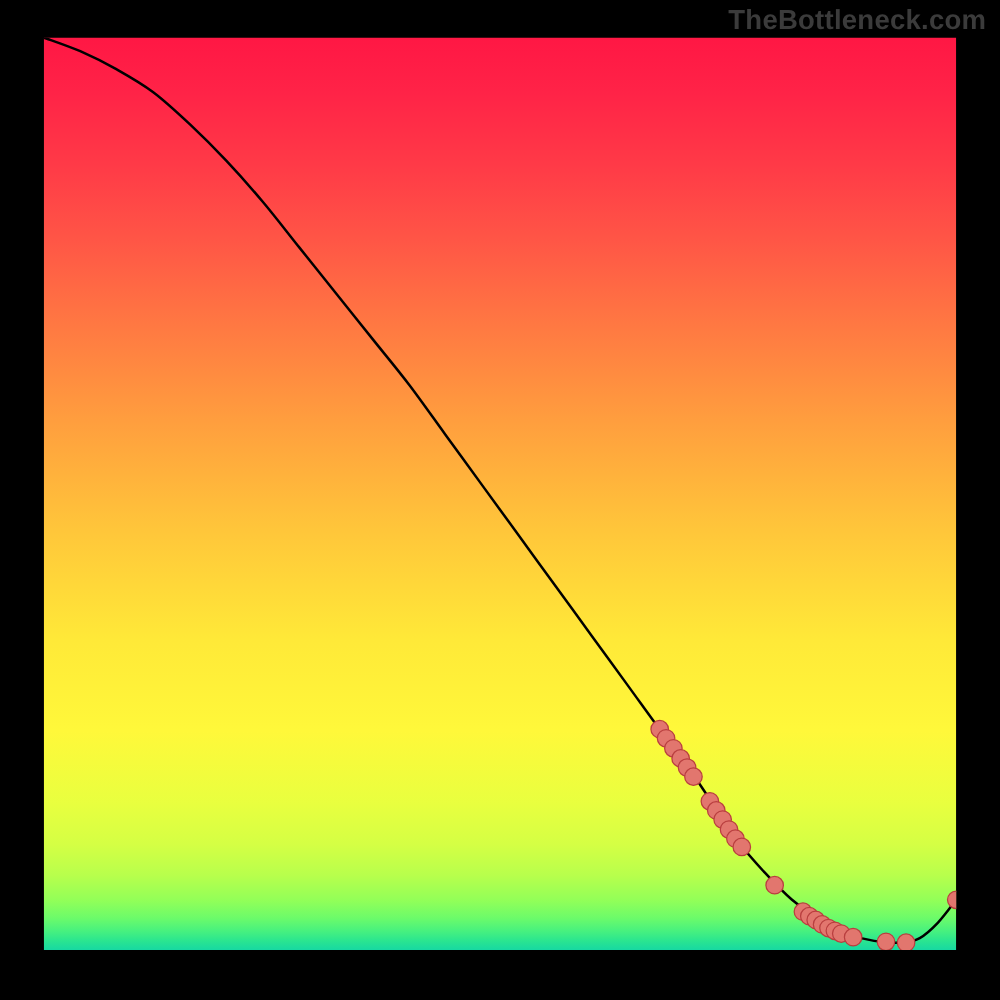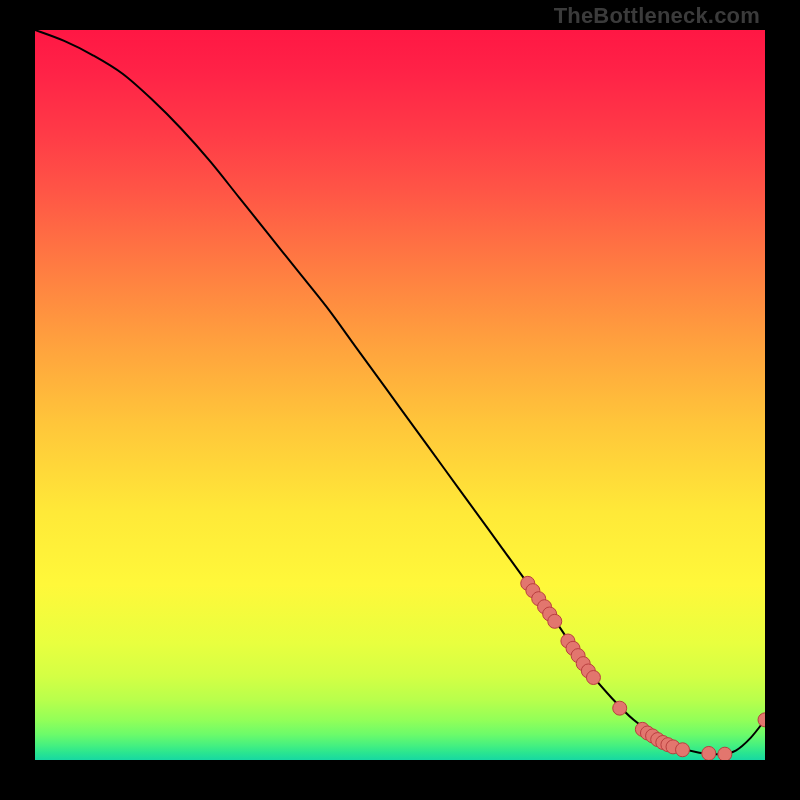--- a/index.html
+++ b/index.html
@@ -8,20 +8,21 @@
     width: 800px;
     height: 800px;
     background: #000;
     overflow: hidden;
     font-family: Arial, Helvetica, sans-serif;
   }
   .stage {
     position: relative;
     width: 772px;
     height: 800px;
+    padding-left: 29px;
   }
   .watermark {
     position: absolute;
     top: 3px;
     right: 12px;
     color: #3b3b3b;
     font-size: 22px;
     font-weight: 600;
     letter-spacing: 0.2px;
     z-index: 5;

